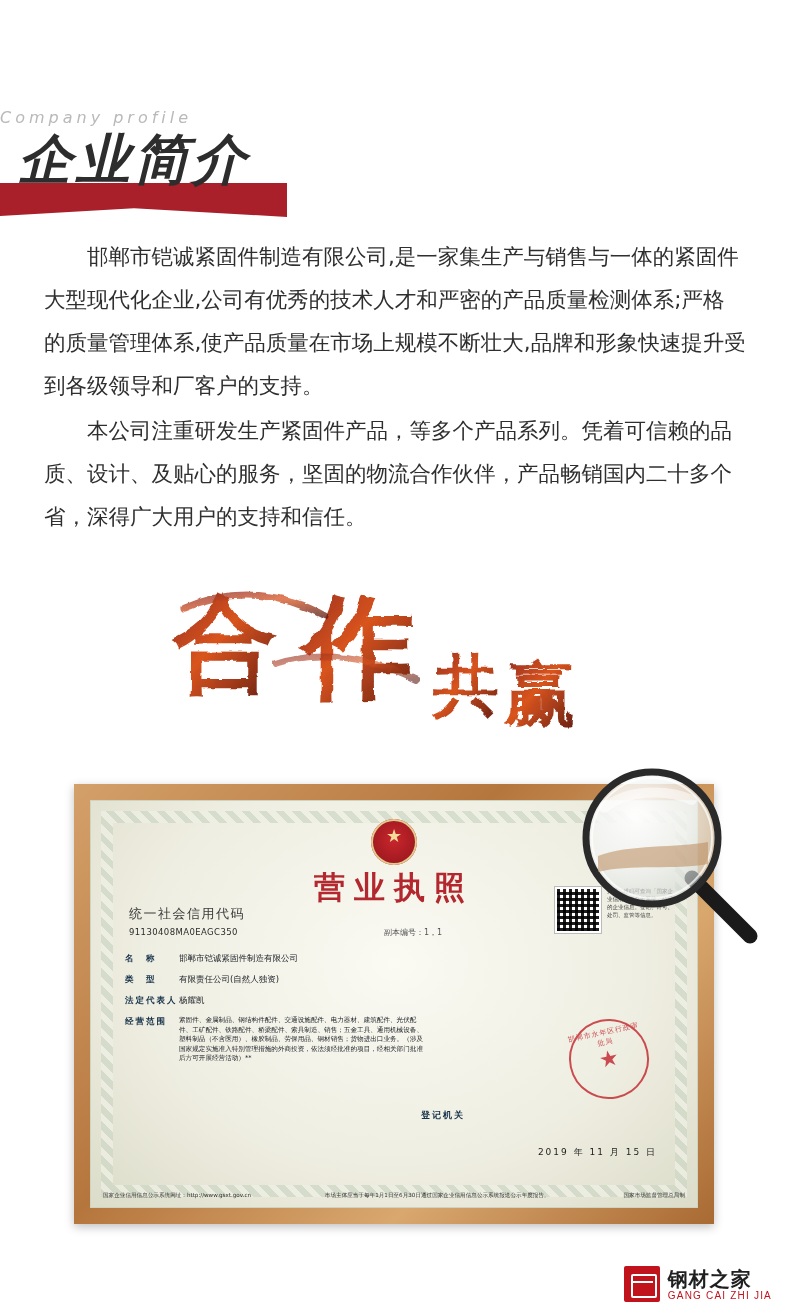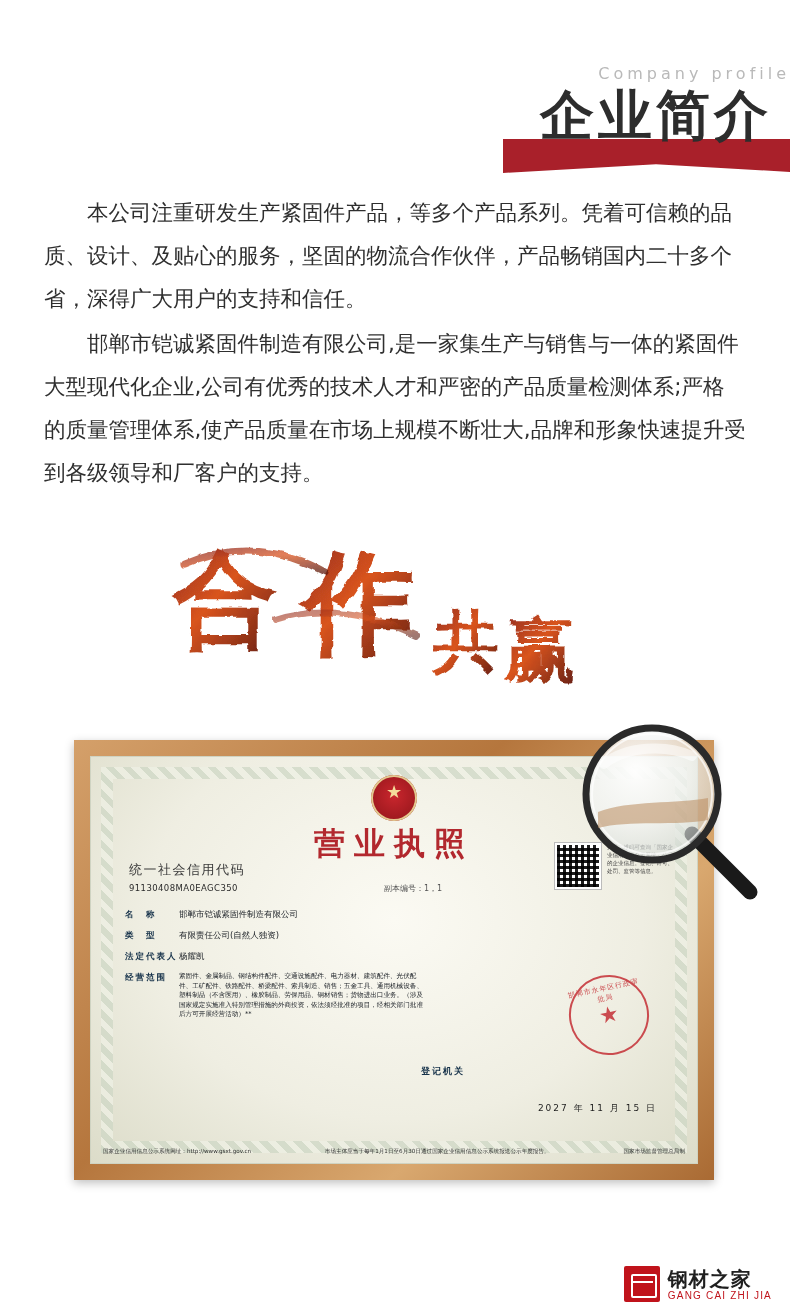--- a/index.html
+++ b/index.html
@@ -13,22 +13,23 @@
   }
   .page {
     position: relative;
     width: 790px;
     height: 1316px;
     background: #ffffff;
   }
 
   
   .header {
-    padding-top: 64px;
-    text-align: right;
+    padding-top: 108px;
+    text-align: left;
+    font-style: italic;
   }
   .eyebrow {
     font-size: 16px;
     letter-spacing: 4px;
     color: #b9b9b9;
     font-family: "DejaVu Sans", sans-serif;
   }
   .title-wrap {
     margin-top: 2px;
     position: relative;
@@ -357,22 +358,22 @@
 
   <div class="header">
     <div class="eyebrow">Company profile</div>
     <div class="title-wrap">
       <div class="ribbon"></div>
       <div class="main-title">企业简介</div>
     </div>
   </div>
 
   <div class="body-copy">
+    <p>邯郸市铠诚紧固件制造有限公司,是一家集生产与销售与一体的紧固件大型现代化企业,公司有优秀的技术人才和严密的产品质量检测体系;严格的质量管理体系,使产品质量在市场上规模不断壮大,品牌和形象快速提升受到各级领导和厂客户的支持。</p>
     <p>本公司注重研发生产紧固件产品，等多个产品系列。凭着可信赖的品质、设计、及贴心的服务，坚固的物流合作伙伴，产品畅销国内二十多个省，深得广大用户的支持和信任。</p>
-    <p>邯郸市铠诚紧固件制造有限公司,是一家集生产与销售与一体的紧固件大型现代化企业,公司有优秀的技术人才和严密的产品质量检测体系;严格的质量管理体系,使产品质量在市场上规模不断壮大,品牌和形象快速提升受到各级领导和厂客户的支持。</p>
   </div>
 
   <div class="brushart">
     <svg width="460" height="180" viewBox="0 0 460 180">
       <defs>
         <linearGradient id="ink" x1="0" y1="0" x2="1" y2="1">
           <stop offset="0%" stop-color="#8e2a20"></stop>
           <stop offset="45%" stop-color="#d9541f"></stop>
           <stop offset="100%" stop-color="#5e1b13"></stop>
         </linearGradient>
@@ -429,21 +430,21 @@
           </div>
         </div>
 
 
         <div class="reg-org">登记机关</div>
 
         <div class="stamp">
           <div class="stamp-text">邯郸市永年区行政审批局</div>
         </div>
 
-        <div class="reg-date">2027 年 11 月 15 日</div>
+        <div class="reg-date">2019 年 11 月 15 日</div>
 
         <div class="footnotes">
           <div>国家企业信用信息公示系统网址：http://www.gsxt.gov.cn</div>
           <div class="fn-mid">市场主体应当于每年1月1日至6月30日通过国家企业信用信息公示系统报送公示年度报告。</div>
           <div class="fn-right">国家市场监督管理总局制</div>
         </div>
       </div>
     </div>
 
     <svg class="magnifier" viewBox="0 0 200 200">

